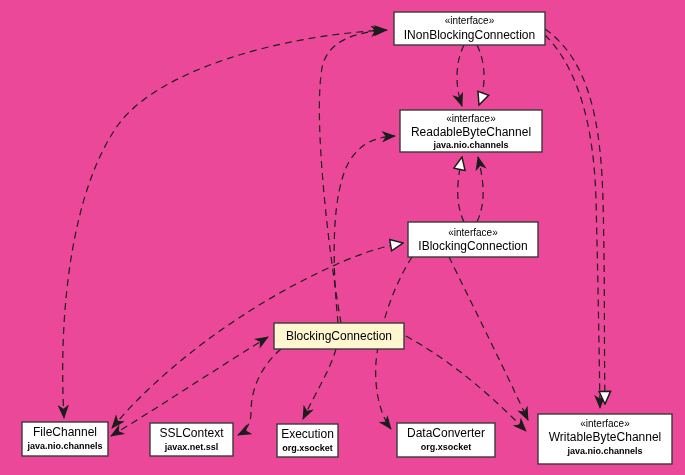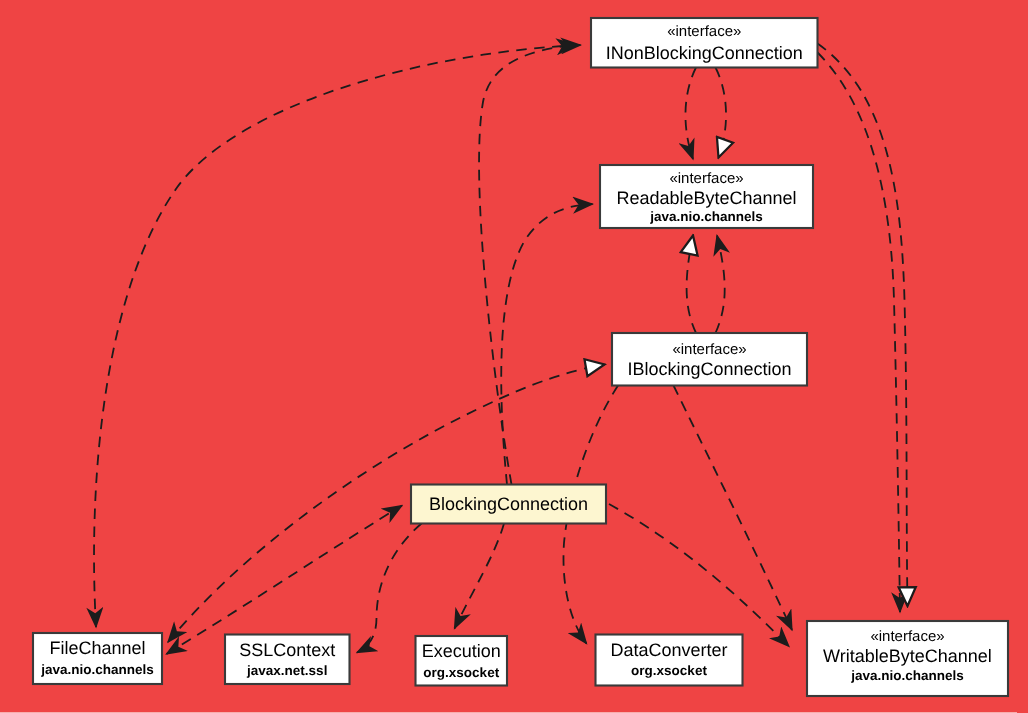--- a/index.html
+++ b/index.html
@@ -1,16 +1,16 @@
 <!DOCTYPE html>
 <html><head>
 <meta charset="utf-8">
 <style>
   html,body{margin:0;padding:0;background:#ffffff;}
-  .stage{position:relative;width:685px;height:475px;background:#ef4444;overflow:hidden;
+  .stage{position:relative;width:685px;height:475px;background:#ec4899;overflow:hidden;
          font-family:"Liberation Sans","DejaVu Sans",sans-serif;}
   svg{display:block;}
   .edge{fill:none;stroke:#1c1c1c;stroke-width:1.2;stroke-dasharray:7 5;}
   .node-rect{fill:#ffffff;stroke:#3a3a3a;stroke-width:1.4;}
   .node-rect.hl{fill:#fdf6d0;}
   .stereo{font-size:10px;fill:#000;text-anchor:middle;}
   .cname{font-size:12px;fill:#000;text-anchor:middle;}
   .pkg{font-size:9px;font-weight:600;fill:#000;text-anchor:middle;}
 </style>
 </head>

